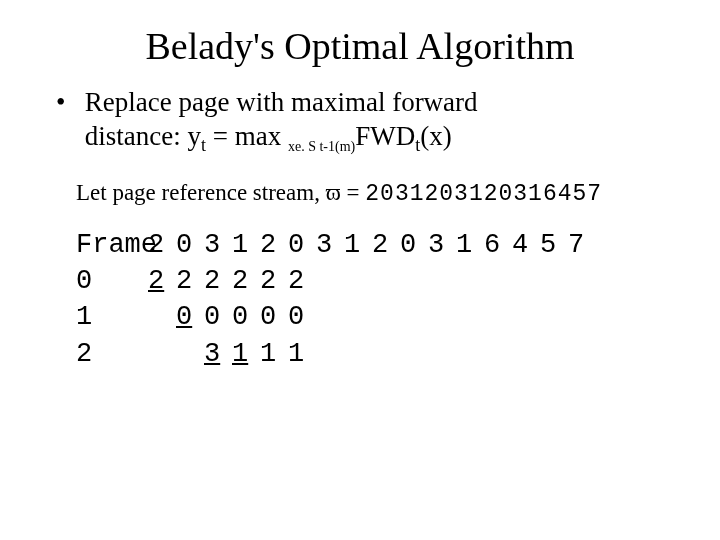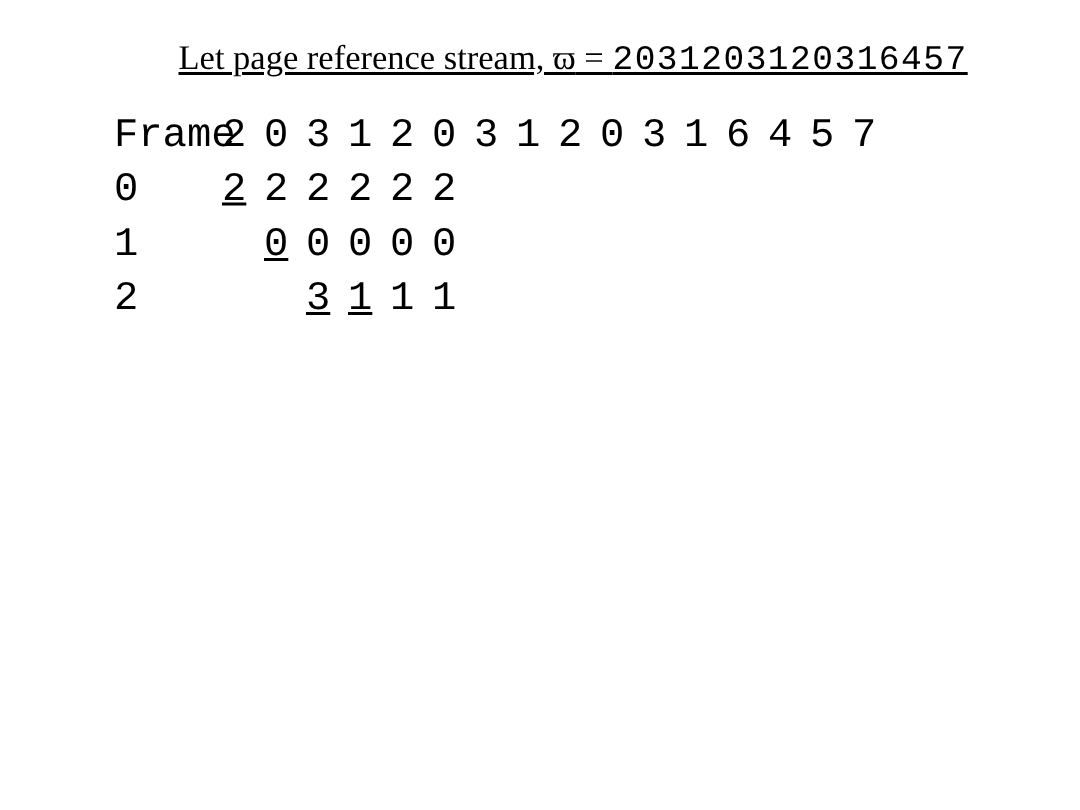--- a/index.html
+++ b/index.html
@@ -3,33 +3,41 @@
 <meta charset="utf-8">
 <style>
   html,body{margin:0;padding:0;width:720px;height:540px;background:#fff;color:#000;font-family:"Times New Roman",Times,serif;}
   .slide{position:relative;width:720px;height:540px;}
   h1{font-size:38px;font-weight:400;text-align:center;margin:24px 0 18px 0;}
   .bullet{margin-left:56px;margin-right:40px;font-size:27px;line-height:1.25;}
   .bullet-dot{display:inline-block;width:22px;vertical-align:top;}
   .bullet-text{display:inline-block;width:580px;vertical-align:top;}
   .sub{font-size:18px;vertical-align:sub;line-height:0;}
   .subsub{font-size:14px;vertical-align:sub;line-height:0;}
-  .stream-line{margin-left:119px;margin-top:26px;font-size:23px;text-decoration:underline;}
+  .stream-line{margin-left:76px;margin-top:26px;font-size:23px;}
   .mono{font-family:"Courier New",Courier,monospace;letter-spacing:1px;}
   .table-wrap{margin-left:76px;margin-top:20px;font-family:"Courier New",Courier,monospace;font-size:27px;line-height:1.35;}
   .row{white-space:nowrap;}
   .hdrcell{display:inline-block;width:72px;}
   .cell{display:inline-block;width:28px;text-align:left;}
   .u{text-decoration:underline;}
 </style>
 </head>
 <body>
 <div class="slide">
 
+<h1>Belady's Optimal Algorithm</h1>
 
+<div class="bullet">
+  <span class="bullet-dot">•</span>
+  <span class="bullet-text">
+    <span>Replace page with maximal forward</span><br>
+    <span>distance: y</span><span class="sub">t</span><span> = max </span><span class="subsub">xe. S t-1(m)</span><span>FWD</span><span class="sub">t</span><span>(x)</span>
+  </span>
+</div>
 
 <div class="stream-line">
   <span>Let page reference stream, </span><span>ϖ</span><span> = </span><span class="mono">2031203120316457</span>
 </div>
 
 <div class="table-wrap">
   <div class="row">
     <span class="hdrcell">Frame</span><span id="hdr-cells"><span class="cell">2</span><span class="cell">0</span><span class="cell">3</span><span class="cell">1</span><span class="cell">2</span><span class="cell">0</span><span class="cell">3</span><span class="cell">1</span><span class="cell">2</span><span class="cell">0</span><span class="cell">3</span><span class="cell">1</span><span class="cell">6</span><span class="cell">4</span><span class="cell">5</span><span class="cell">7</span></span>
   </div>
   <div id="data-rows">

